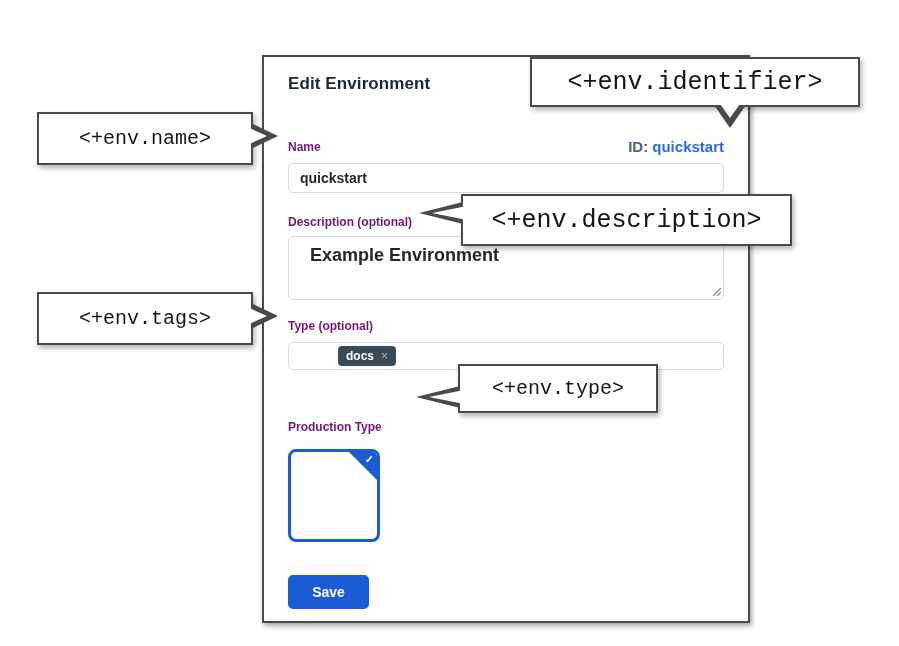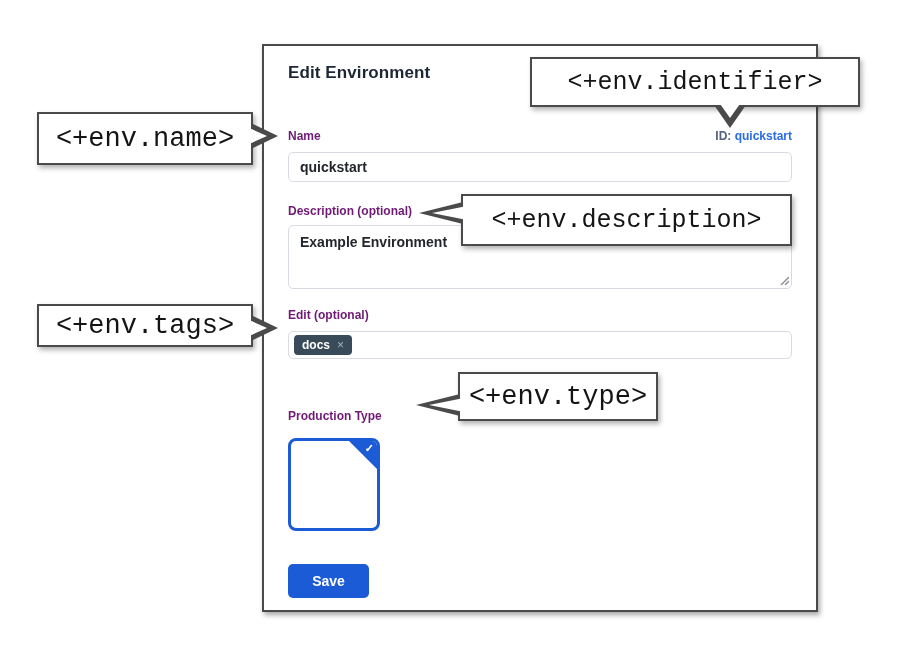--- a/index.html
+++ b/index.html
@@ -7,73 +7,73 @@
   body {
     position:relative;
     width:899px; height:646px;
     overflow:hidden;
     font-family:"Liberation Sans", sans-serif;
     color:#24292e;
   }
 
   
   .panel {
-    position:absolute; left:262px; top:44px;
-    width:556px; height:568px;
+    position:absolute; left:262px; top:55px;
+    width:488px; height:568px;
     background:#fff;
     border:2px solid #4a4a4a;
     box-shadow:2px 3px 5px rgba(0,0,0,.35);
     padding:16px 24px;
     z-index:1;
   }
   .dlg-title {
     font-size:17px; font-weight:700; color:#1d2634;
     line-height:22px; letter-spacing:.1px;
   }
   .field-label {
     font-size:12px; font-weight:700; color:#701a75;
     line-height:18px;
   }
   .row-name { display:flex; justify-content:space-between; align-items:flex-end; margin-top:43px; }
-  .id-wrap { font-size:12px; font-weight:600; line-height:18px; }
+  .id-wrap { font-size:15px; font-weight:600; line-height:18px; }
   .id-prefix { color:#51607c; }
   .id-link { color:#2b6be4; text-decoration:none; cursor:pointer; }
 
   .text-input {
     display:block; width:100%; height:30px;
     margin-top:7px; padding:0 11px;
     border:1px solid #d9dbe3; border-radius:5px;
     font-family:"Liberation Sans", sans-serif;
     font-size:14px; font-weight:600; color:#23272c;
     outline:none; background:#fff;
   }
   .desc-label { margin-top:20px; }
   .textarea-wrap { position:relative; margin-top:5px; }
   .desc-textarea {
     display:block; width:100%; height:64px;
-    padding:8px 11px;
+    padding:8px 21px;
     border:1px solid #d9dbe3; border-radius:5px;
     font-family:"Liberation Sans", sans-serif;
-    font-size:14px; font-weight:600; color:#23272c;
+    font-size:18px; font-weight:600; color:#23272c;
     outline:none; resize:none; background:#fff;
   }
   .resize-grip { position:absolute; right:3px; bottom:4px; pointer-events:none; line-height:0; }
 
   .tags-label { margin-top:17px; }
   .tags-box {
     display:flex; align-items:center;
     width:100%; height:28px; margin-top:7px; padding:0 5px;
     border:1px solid #d9dbe3; border-radius:5px;
     background:#fff; cursor:text;
   }
   .tag-chip {
     display:inline-flex; align-items:center; gap:7px;
     background:#394b59; color:#fff;
     font-size:12px; font-weight:600; line-height:1;
-    padding:4px 8px; border-radius:4px;
+    padding:4px 8px; border-radius:4px;margin-left:44px;
   }
   .tag-remove { color:#a9b4c0; font-size:12px; line-height:1; cursor:pointer; font-weight:400; }
 
   .envtype-label { margin-top:48px; }
   .cards-row { display:flex; gap:21px; margin-top:13px; align-items:flex-start; }
   .type-card {
     width:91px; height:89px;
     border:1px solid #d2d6df; border-radius:8px;
     background:#fff;
     display:flex; align-items:center; justify-content:center;
@@ -111,21 +111,21 @@
   }
 
   
   .callout {
     position:absolute;
     background:#fff;
     border:2px solid #4a4a4a;
     box-shadow:2px 3px 5px rgba(0,0,0,.30);
     display:flex; align-items:center; justify-content:center;
     font-family:"Liberation Mono", monospace;
-    font-size:27px; color:#141414;
+    font-size:20px; color:#141414;
     z-index:5;
     white-space:nowrap;
   }
   .callout.big { font-size:25px; }
   .callout::before, .callout::after {
     content:""; position:absolute;
     border-style:solid; border-color:transparent;
     width:0; height:0;
   }
   
@@ -160,21 +160,21 @@
   <div class="textarea-wrap">
     <textarea class="desc-textarea" style="">Example Environment</textarea>
     <span class="resize-grip">
       <svg width="10" height="10" viewBox="0 0 10 10">
         <line x1="2" y1="10" x2="10" y2="2" stroke="#8a8f98" stroke-width="1.4"></line>
         <line x1="6" y1="10" x2="10" y2="6" stroke="#8a8f98" stroke-width="1.4"></line>
       </svg>
     </span>
   </div>
 
-  <div class="field-label tags-label">Edit (optional)</div>
+  <div class="field-label tags-label">Type (optional)</div>
   <div class="tags-box">
     <span class="tag-chip">
       <span>docs</span>
       <span class="tag-remove">×</span>
     </span>
   </div>
 
   <div class="field-label envtype-label">Production Type</div>
   <div class="cards-row">
     <div class="type-card selected">
@@ -185,15 +185,15 @@
 
   <button class="save-btn">Save</button>
 </div>
 
 <div class="callout big t-down" style="left:530px; top:57px;  width:330px; height:50px;">&lt;+env.identifier&gt;</div>
 
 <div class="callout t-right" style="left:37px;  top:112px; width:216px; height:53px;">&lt;+env.name&gt;</div>
 
 <div class="callout big t-left" style="left:461px; top:194px; width:331px; height:52px;">&lt;+env.description&gt;</div>
 
-<div class="callout t-right" style="left:37px;  top:304px; width:216px; height:43px;">&lt;+env.tags&gt;</div>
+<div class="callout t-right" style="left:37px;  top:292px; width:216px; height:53px;">&lt;+env.tags&gt;</div>
 
-<div class="callout t-left low" style="left:458px; top:372px; width:200px; height:49px;">&lt;+env.type&gt;</div>
+<div class="callout t-left low" style="left:458px; top:364px; width:200px; height:49px;">&lt;+env.type&gt;</div>
 
 </body></html>

